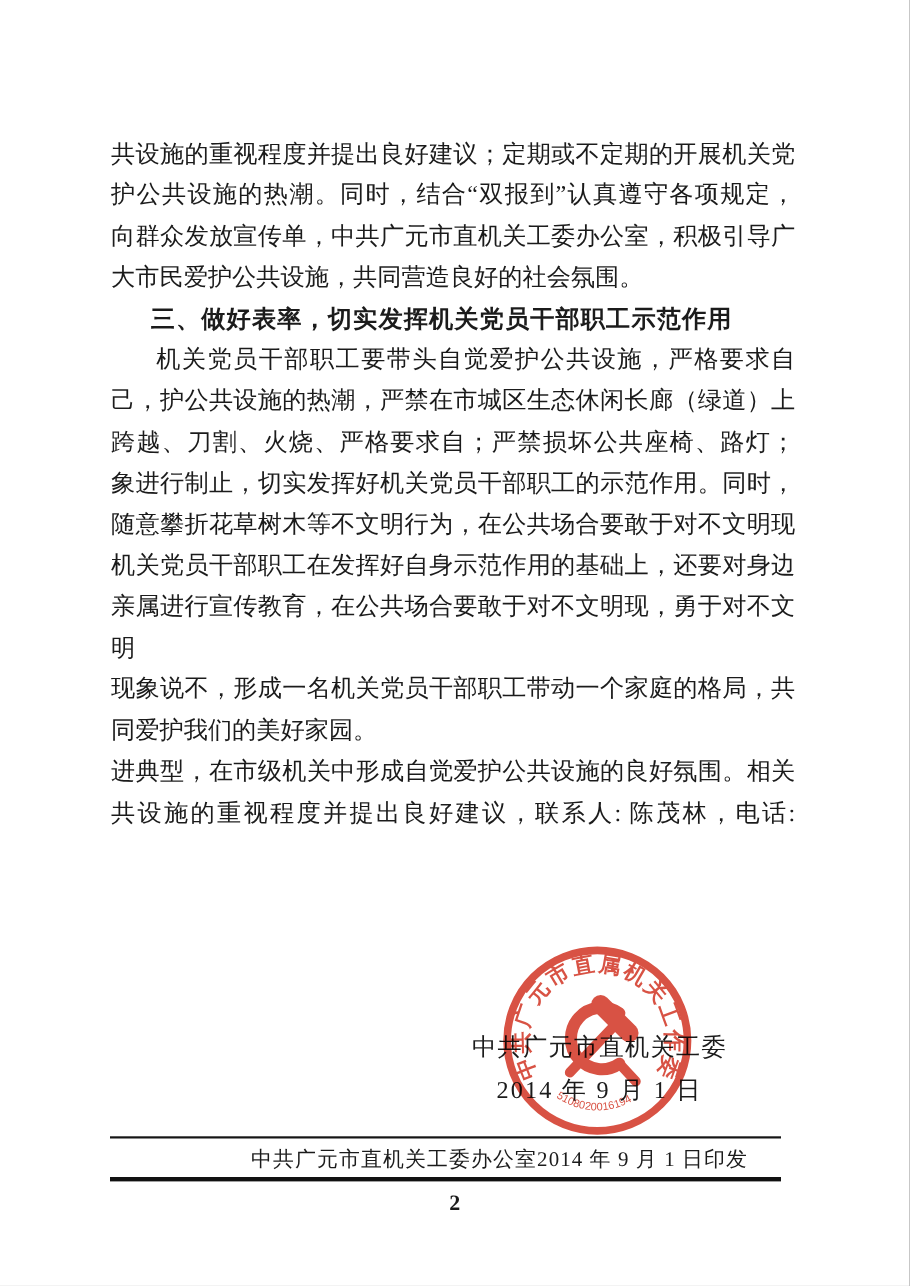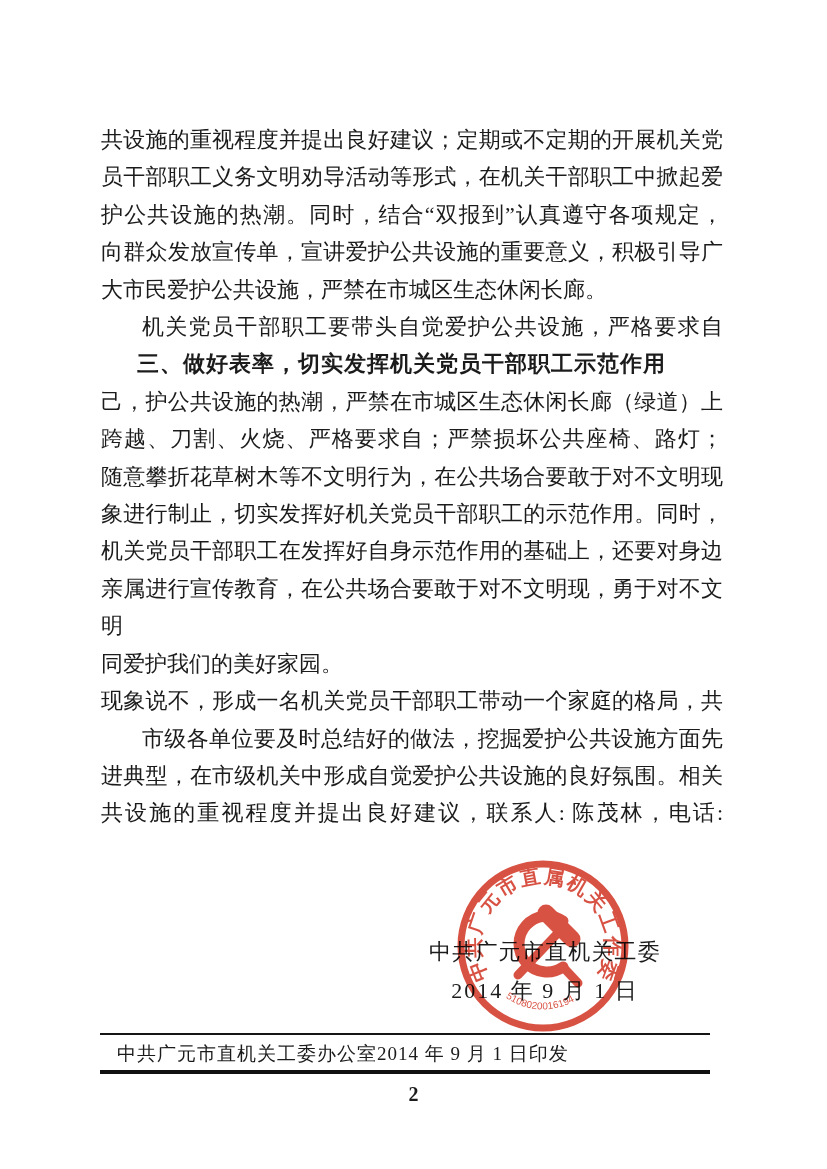--- a/index.html
+++ b/index.html
@@ -42,52 +42,50 @@
     opacity:0.9;
   }
   .rule-thin{
     position:absolute;left:100px;top:1033px;width:610px;height:2px;background:#151515;
   }
   .rule-thick{
     position:absolute;left:100px;top:1070px;width:610px;height:4px;background:#111111;
   }
   .footer-row{
     position:absolute;left:100px;top:1041px;width:610px;
-    display:flex;justify-content:flex-start;
+    display:flex;justify-content:flex-end;
     box-sizing:border-box;padding:0 30px 0 17px;
     font-size:19px;letter-spacing:1px;
   }
   .page-num{
     position:absolute;left:0;top:1083px;width:827px;
     text-align:center;font-size:20px;font-weight:bold;
     font-family:"Liberation Serif","DejaVu Serif",serif;
   }
 </style>
 </head>
 <body>
 
 <div class="page">
 
   <div class="body-text">
     <div class="line jl">共设施的重视程度并提出良好建议；定期或不定期的开展机关党</div>
-    <div class="line jl">员干部职工义务文明劝导活动等形式，在机关干部职工中掀起爱</div>
     <div class="line jl">护公共设施的热潮。同时，结合“双报到”认真遵守各项规定，</div>
-    <div class="line jl">向群众发放宣传单，宣讲爱护公共设施的重要意义，积极引导广</div>
-    <div class="line">大市民爱护公共设施，严禁在市城区生态休闲长廊。</div>
+    <div class="line jl">向群众发放宣传单，中共广元市直机关工委办公室，积极引导广</div>
+    <div class="line">大市民爱护公共设施，共同营造良好的社会氛围。</div>
+    <div class="line head">三、做好表率，切实发挥机关党员干部职工示范作用</div>
     <div class="line jl indent">机关党员干部职工要带头自觉爱护公共设施，严格要求自</div>
-    <div class="line head">三、做好表率，切实发挥机关党员干部职工示范作用</div>
     <div class="line jl">己，护公共设施的热潮，严禁在市城区生态休闲长廊（绿道）上</div>
     <div class="line jl">跨越、刀割、火烧、严格要求自；严禁损坏公共座椅、路灯；</div>
+    <div class="line jl">象进行制止，切实发挥好机关党员干部职工的示范作用。同时，</div>
     <div class="line jl">随意攀折花草树木等不文明行为，在公共场合要敢于对不文明现</div>
-    <div class="line jl">象进行制止，切实发挥好机关党员干部职工的示范作用。同时，</div>
     <div class="line jl">机关党员干部职工在发挥好自身示范作用的基础上，还要对身边</div>
     <div class="line jl">亲属进行宣传教育，在公共场合要敢于对不文明现，勇于对不文明</div>
+    <div class="line jl">现象说不，形成一名机关党员干部职工带动一个家庭的格局，共</div>
     <div class="line">同爱护我们的美好家园。</div>
-    <div class="line jl">现象说不，形成一名机关党员干部职工带动一个家庭的格局，共</div>
-    <div class="line jl indent">市级各单位要及时总结好的做法，挖掘爱护公共设施方面先</div>
     <div class="line jl">进典型，在市级机关中形成自觉爱护公共设施的良好氛围。相关</div>
     <div class="line jl">共设施的重视程度并提出良好建议，联系人: 陈茂林，电话:</div>
   </div>
 
   <div class="sig-org-box">中共广元市直机关工委</div>
   <div class="sig-date-box">2014 年 9 月 1 日</div>
 
   <svg class="seal" viewBox="0 0 182 182">
     <defs>
       <path id="arcTop" d="M 38.2,125.3 A 63,63 0 1 1 143.8,125.3" fill="none"></path>

